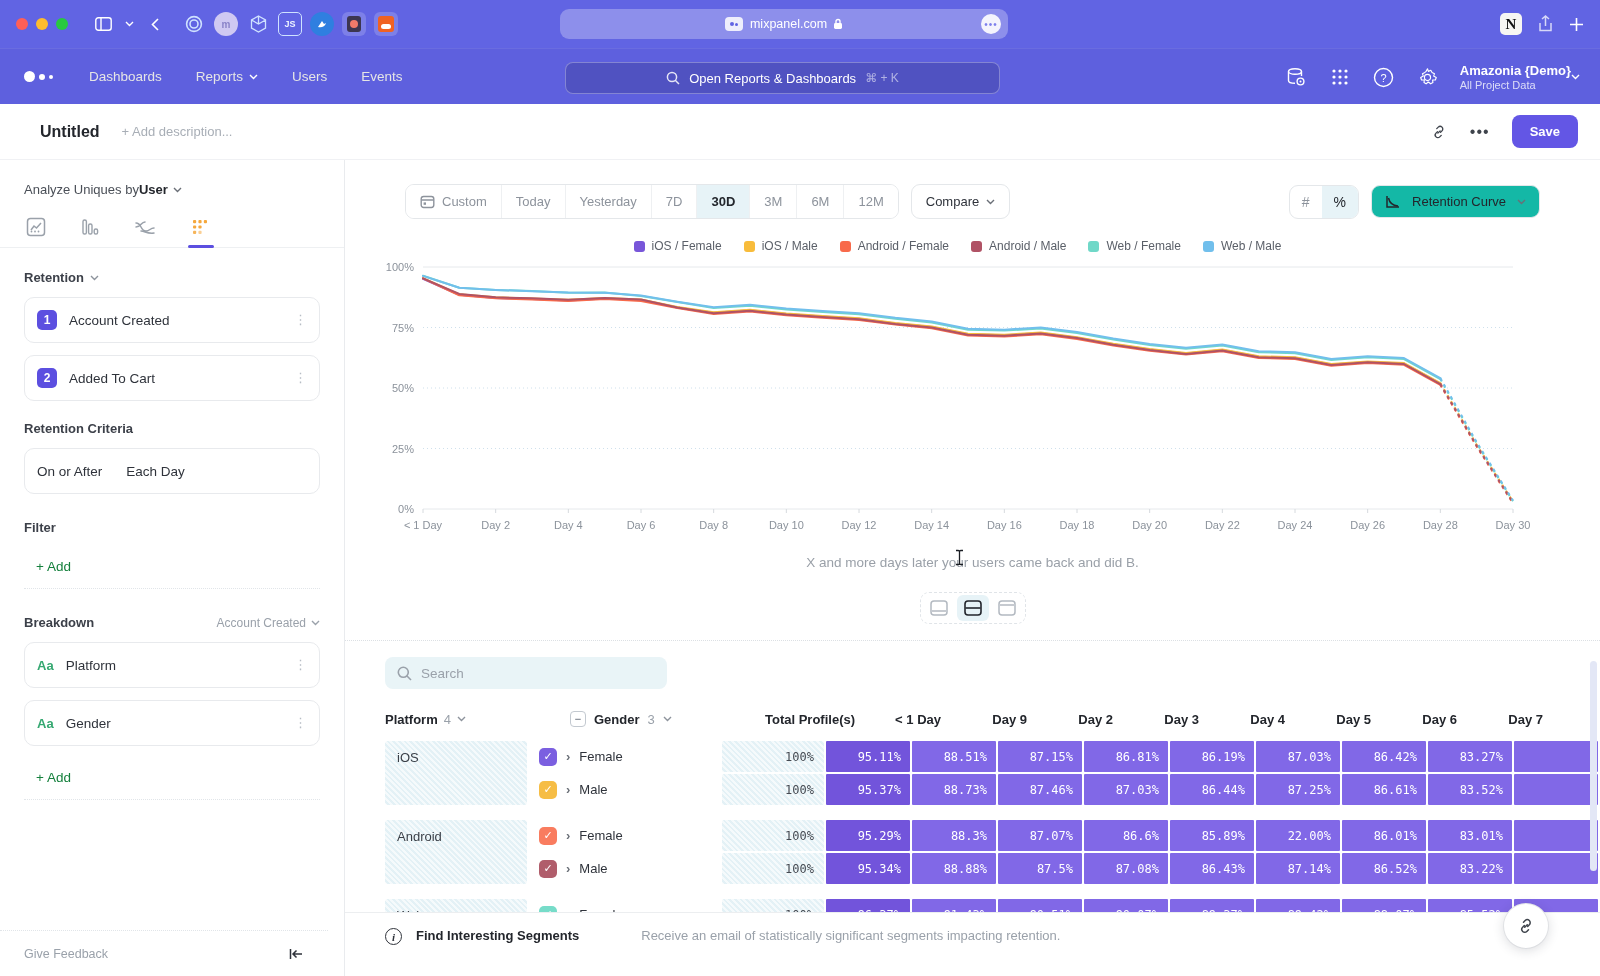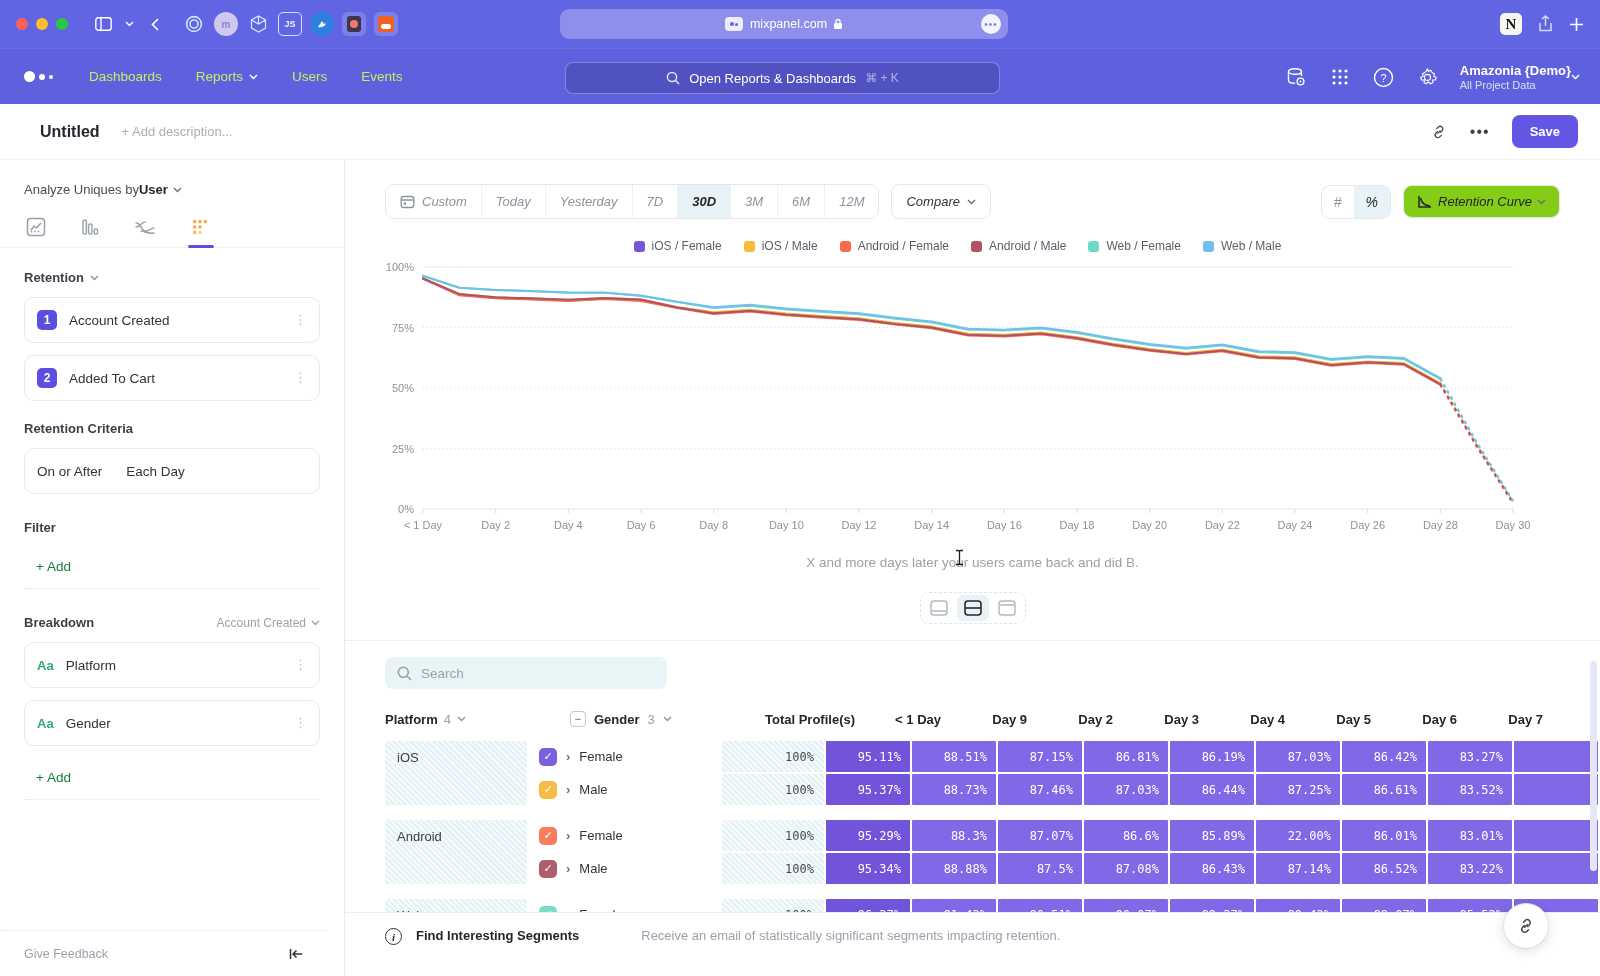--- a/index.html
+++ b/index.html
@@ -23,21 +23,21 @@
   .chrome-right { position:absolute; right:16px; top:0; height:48px; display:flex; align-items:center; gap:16px; }
   .notion { width:22px; height:22px; background:#f7f6f3; border-radius:5px; color:#111; font-family:"Liberation Serif", serif; font-weight:700; font-size:15px; display:flex; align-items:center; justify-content:center; }
 
   
   .app-nav { height:56px; background:#5e60de; display:flex; align-items:center; padding:0 24px; position:relative; border-top:1px solid rgba(255,255,255,.08); }
   .logo-dots { display:flex; align-items:center; gap:4px; margin-right:36px; }
   .logo-dots i{ background:#fff; border-radius:50%; display:block }
   .logo-dots i:nth-child(1){width:11px;height:11px}
   .logo-dots i:nth-child(2){width:6px;height:6px}
   .logo-dots i:nth-child(3){width:4px;height:4px}
-  .nav-link { color:#bef264; font-size:13.5px; font-weight:500; margin-right:34px; display:flex; align-items:center; gap:6px; cursor:default; }
+  .nav-link { color:#e5e5e5; font-size:13.5px; font-weight:500; margin-right:34px; display:flex; align-items:center; gap:6px; cursor:default; }
   .nav-search { position:absolute; left:565px; top:13px; width:435px; height:32px; background:rgba(30,30,90,.22); border:1px solid rgba(255,255,255,.30); border-radius:8px; display:flex; align-items:center; justify-content:center; gap:9px; color:#fff; font-size:13px; }
   .nav-search .hint { color:rgba(255,255,255,.55); font-size:12px; }
   .nav-right { position:absolute; right:20px; top:0; height:56px; display:flex; align-items:center; gap:20px; color:#fff; }
   .nav-ic { width:24px; height:24px; display:flex; align-items:center; justify-content:center; }
   .proj { display:flex; align-items:center; }
   .proj-name { font-size:13px; font-weight:700; color:#fff; line-height:1.25; }
   .proj-sub { font-size:11px; font-weight:400; color:rgba(255,255,255,.78); }
 
   
   .title-bar { height:56px; background:#fff; display:flex; align-items:center; padding:0 24px 0 40px; border-bottom:1px solid #f0f1f4; position:relative; }
@@ -64,31 +64,31 @@
   .badge-num { width:20px; height:20px; border-radius:5px; background:#5c4fe0; color:#fff; font-size:12px; font-weight:700; display:flex; align-items:center; justify-content:center; margin-right:12px; }
   .card-label { font-size:13.5px; color:#2f333b; }
   .kebab { margin-left:auto; color:#b7bdc5; font-size:13px; letter-spacing:0; line-height:.6; text-align:center; }
   .crit-card { gap:24px; }
   .add-row { border-bottom:1.5px dotted #e1e5e9; padding:12px 12px 14px; font-size:13.5px; color:#15803d; display:flex; gap:8px; align-items:center; }
   .aa { color:#35a871; font-weight:700; font-size:13px; margin-right:12px; }
   .sb-footer { position:absolute; left:0; right:16px; bottom:0; height:46px; border-top:1.5px dotted #e1e5e9; display:flex; align-items:center; padding:0 24px; font-size:12.5px; color:#9aa1aa; background:#fff; }
   .collapse-ic { margin-left:auto; color:#2f333b; font-size:14px; }
 
   
-  .controls-row { display:flex; align-items:center; margin:24px 40px 0;font-style:italic; }
+  .controls-row { display:flex; align-items:center; margin:24px 60px 0; }
   .seg { display:flex; border:1px solid #e4e7ea; border-radius:9px; overflow:hidden; background:#fff; }
   .seg-btn { font-size:13px; color:#8d939c; padding:9px 14px; border-right:1px solid #eef0f2; display:flex; align-items:center; gap:7px; background:#fff; cursor:pointer; white-space:nowrap; }
   .seg-btn:last-child { border-right:none; }
   .seg-btn.sel { background:#e7f3f7; color:#23262c; font-weight:600; }
   .compare-btn { margin-left:12px; border:1px solid #e4e7ea; border-radius:9px; background:#fff; font-size:13px; color:#2f333b; padding:9px 14px; display:flex; align-items:center; gap:7px; cursor:pointer; }
   .ctrl-right { margin-left:auto; display:flex; align-items:center; gap:12px; }
   .numpct { display:flex; border:1px solid #e4e7ea; border-radius:9px; overflow:hidden; }
   .numpct span { padding:8px 12px; font-size:14px; color:#8d939c; cursor:pointer; }
   .numpct span.sel { background:#e7f3f7; color:#23262c; }
-  .curve-btn { border:1px solid #e4e7ea; border-radius:9px; background:#84cc16; font-size:13px; color:#23262c; font-weight:500; padding:8px 13px; display:flex; align-items:center; gap:5px; cursor:pointer; }
+  .curve-btn { border:1px solid #e4e7ea; border-radius:9px; background:#14b8a6; font-size:13px; color:#23262c; font-weight:500; padding:8px 13px; display:flex; align-items:center; gap:11px; cursor:pointer; }
 
   
   .legend-row { display:flex; justify-content:center; gap:22px; margin:20px 30px 0 0; }
   .leg-item { display:flex; align-items:center; gap:7px; font-size:12px; color:#5a5f68; }
   .leg-sw { width:11px; height:11px; border-radius:3px; display:block; }
   .chart-wrap { margin:6px 0 0 30px; position:relative; }
   .ylab { font-size:11px; fill:#8b929b; text-anchor:end; }
   .xlab { font-size:11px; fill:#8b929b; text-anchor:middle; }
   .grid-dot { stroke:#cfe0ec; stroke-width:1; stroke-dasharray:1 3; }
   .grid-solid { stroke:#e6e9ec; stroke-width:1; }

